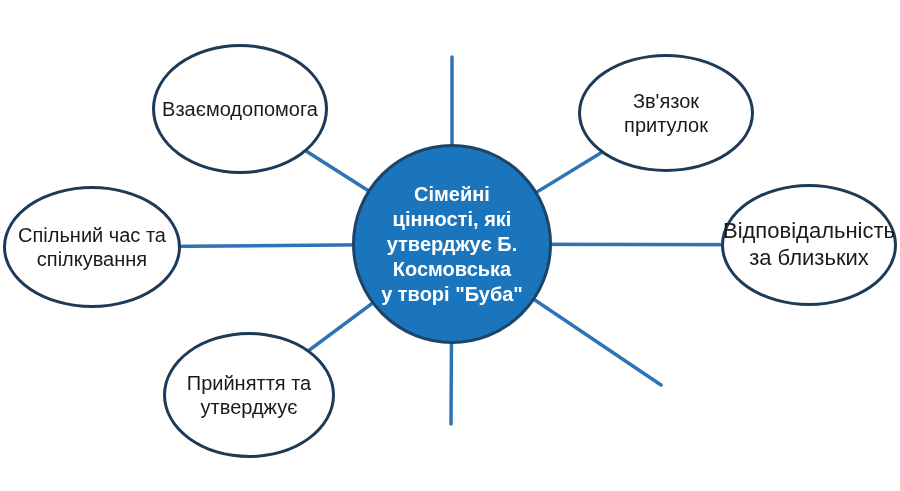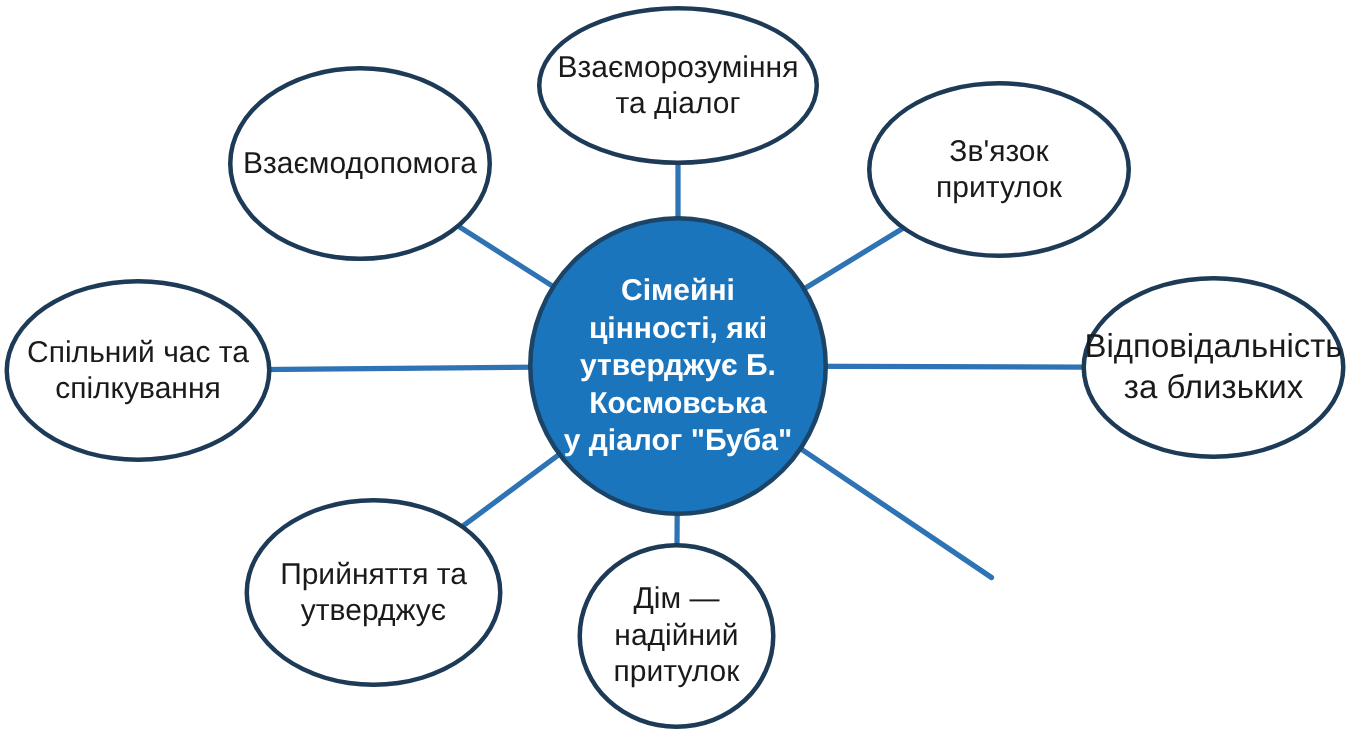--- a/index.html
+++ b/index.html
@@ -85,57 +85,48 @@
     <line x1="452" y1="244" x2="452" y2="57"></line>
     <line x1="452" y1="244" x2="666" y2="113"></line>
     <line x1="452" y1="244" x2="809" y2="245"></line>
     <line x1="452" y1="244" x2="661" y2="385"></line>
     <line x1="452" y1="244" x2="451" y2="424"></line>
     <line x1="452" y1="244" x2="249" y2="395"></line>
     <line x1="452" y1="244" x2="92" y2="247"></line>
     <line x1="452" y1="244" x2="240" y2="109"></line>
   </svg>
 
-  <div class="node n0">
-    <span>Взаєморозуміння
-та діалог</span>
-  </div>
 
   <div class="node n1">
     <span>Зв'язок
 притулок</span>
   </div>
 
   <div class="node n2">
     <span>Відповідальність
 за близьких</span>
   </div>
 
 
-  <div class="node n4">
-    <span>Дім —
-надійний
-притулок</span>
-  </div>
 
   <div class="node n5">
     <span>Прийняття та
 утверджує</span>
   </div>
 
   <div class="node n7">
     <span>Взаємодопомога</span>
   </div>
 
   <div class="node n6">
     <span>Спільний час та
 спілкування</span>
   </div>
 
   <div class="center-node">
     <span>Сімейні
 цінності, які
 утверджує Б.
 Космовська
-у діалог "Буба"</span>
+у творі "Буба"</span>
   </div>
 
 </div>
 
 </body></html>

